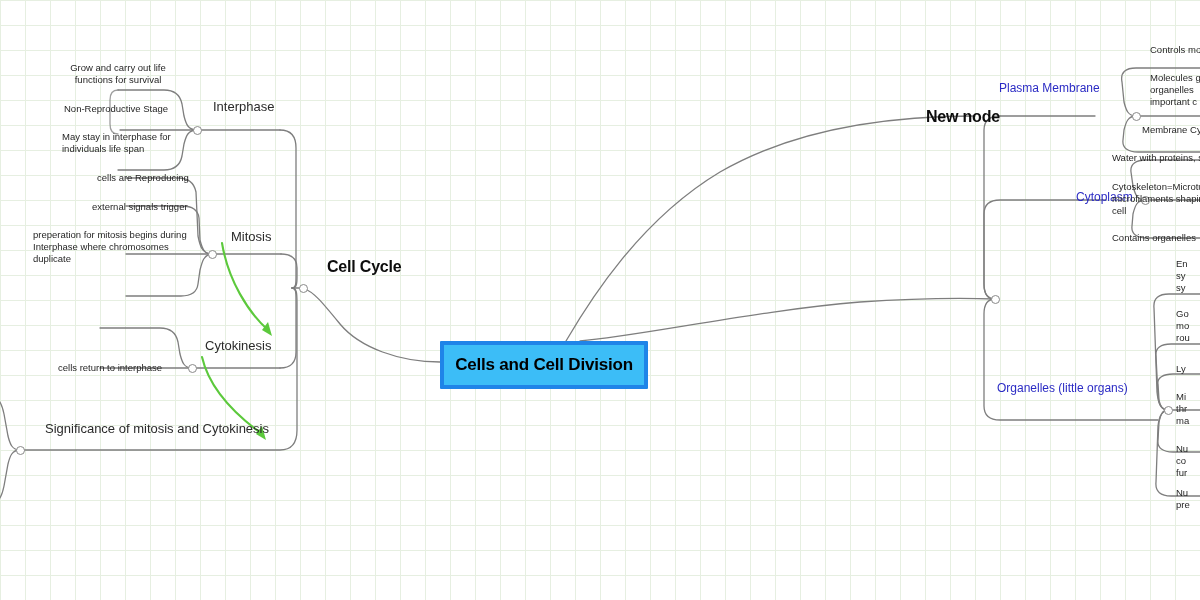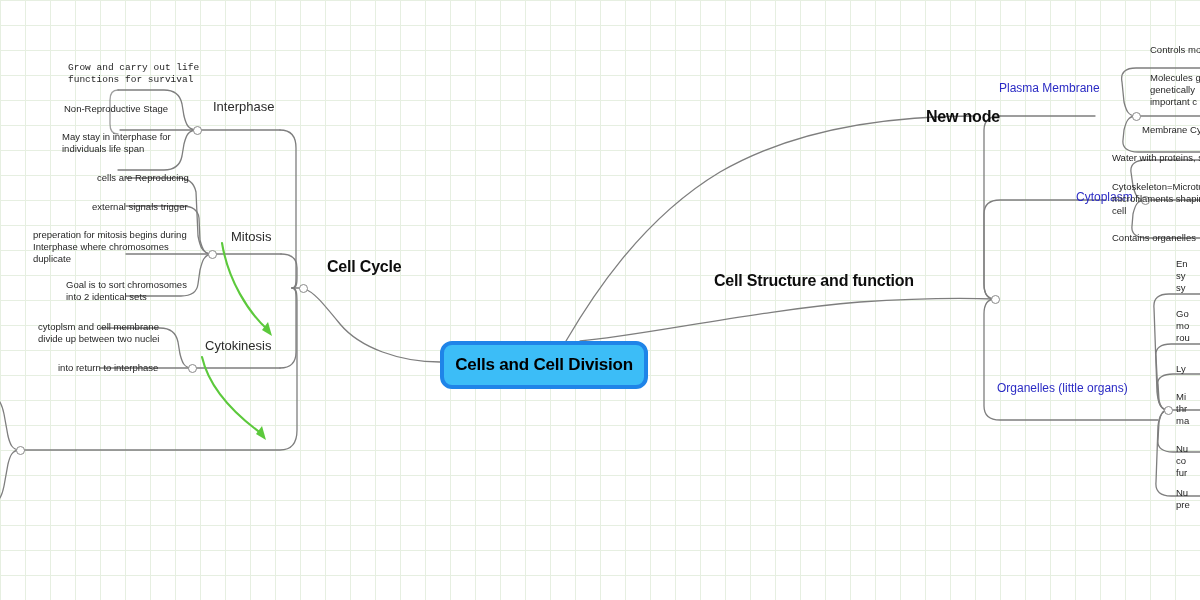--- a/index.html
+++ b/index.html
@@ -36,21 +36,21 @@
   
   .root-node {
     position: absolute;
     left: 440px;
     top: 341px;
     width: 208px;
     height: 48px;
     box-sizing: border-box;
     background: #3cbdf7;
     border: 4px solid #1f84e8;
-    border-radius: 12px;
+    border-radius: 1px;
     display: flex;
     align-items: center;
     justify-content: center;
     color: #000000;
     font-size: 17px;
     font-weight: bold;
     letter-spacing: -0.2px;
   }
   
   .main-topic {
@@ -181,52 +181,48 @@
   <div class="root-node">Cells and Cell Division</div>
 
   <div class="lbl main-topic" style="left:327px; top:258px;">Cell Cycle</div>
 
   <div class="lbl sub-topic" style="left:213px; top:99px;">Interphase</div>
 
   <div class="lbl sub-topic" style="left:231px; top:229px;">Mitosis</div>
 
   <div class="lbl sub-topic" style="left:205px; top:338px;">Cytokinesis</div>
 
-
-  <div class="lbl leaf center" style="left:68px; top:62px; width:100px;font-family:Liberation Mono, monospace;">Grow and carry out life
+  <div class="lbl sub-topic" style="left:45px; top:421px;">Significance of mitosis and Cytokinesis</div>
+
+  <div class="lbl leaf center" style="left:68px; top:62px; width:100px;">Grow and carry out life
 functions for survival</div>
   <div class="lbl leaf" style="left:64px; top:103px;">Non-Reproductive Stage</div>
   <div class="lbl leaf" style="left:62px; top:131px;">May stay in interphase for
 individuals life span</div>
 
   <div class="lbl leaf" style="left:97px; top:172px;">cells are Reproducing</div>
   <div class="lbl leaf" style="left:92px; top:201px;">external signals trigger</div>
   <div class="lbl leaf" style="left:33px; top:229px;">preperation for mitosis begins during
 Interphase where chromosomes
 duplicate</div>
-  <div class="lbl leaf" style="left:66px; top:279px;">Goal is to sort chromosomes
-into 2 identical sets</div>
-
-  <div class="lbl leaf" style="left:38px; top:321px;">cytoplsm and cell membrane
-divide up between two nuclei</div>
-  <div class="lbl leaf" style="left:58px; top:362px;">into return to interphase</div>
-
-  <div class="lbl main-topic" style="left:714px; top:272px;">Cell Structure and function</div>
+
+  <div class="lbl leaf" style="left:58px; top:362px;">cells return to interphase</div>
+
 
   <div class="lbl main-topic" style="left:926px; top:108px;">New node</div>
 
   <div class="lbl sub-topic-blue" style="left:999px; top:81px;">Plasma Membrane</div>
 
   <div class="lbl sub-topic-blue" style="left:1032px; top:190px;margin-left:44px;">Cytoplasm</div>
 
   <div class="lbl sub-topic-blue" style="left:997px; top:381px;">Organelles (little organs)</div>
 
   <div class="lbl leaf" style="left:1150px; top:44px;">Controls mo</div>
   <div class="lbl leaf" style="left:1150px; top:72px;">Molecules g
-genetically
+organelles
 important c</div>
   <div class="lbl leaf" style="left:1142px; top:124px;">Membrane Cy</div>
 
   <div class="lbl leaf" style="left:1112px; top:152px;">Water with proteins, sa</div>
   <div class="lbl leaf" style="left:1112px; top:181px;">Cytoskeleton=Microtu
 microfilaments shaping
 cell</div>
   <div class="lbl leaf" style="left:1112px; top:232px;">Contains organelles</div>
 
   <div class="lbl leaf" style="left:1176px; top:258px;">En

